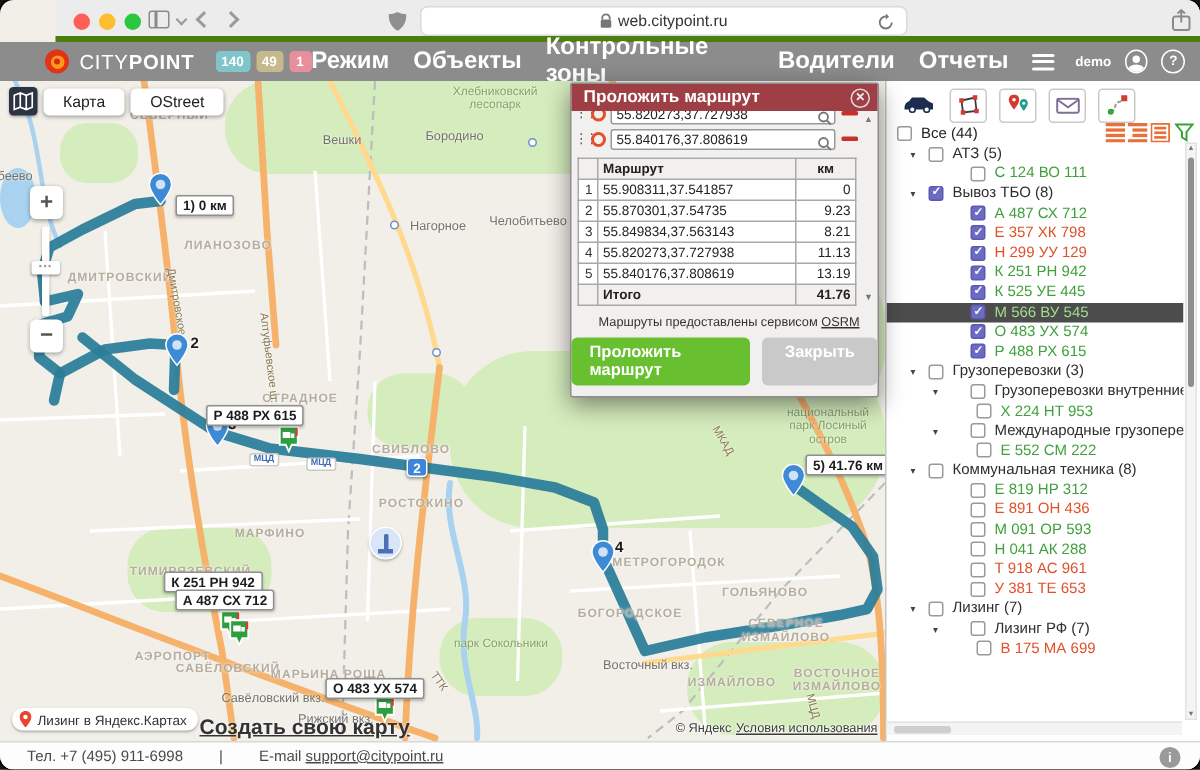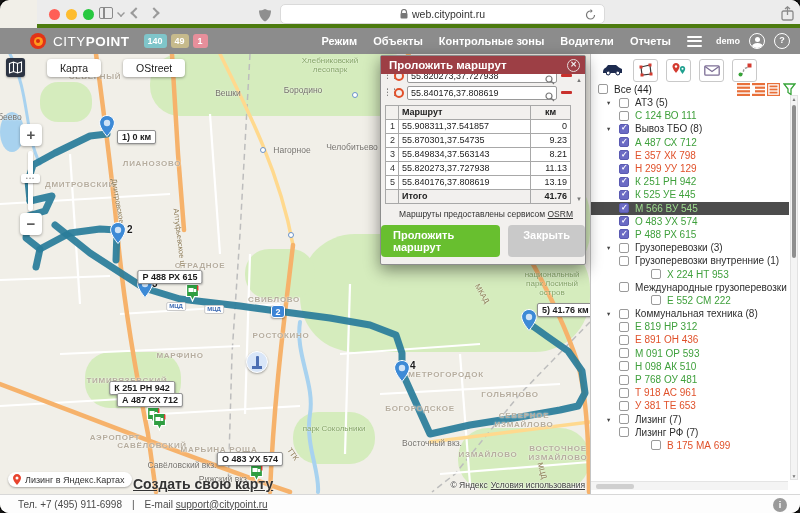--- a/index.html
+++ b/index.html
@@ -29,21 +29,21 @@
 
   
   .appbar{position:absolute;top:28px;left:0;right:0;height:26px;background:#8c8c8c;display:flex;align-items:center;color:#fff;}
   .logo{width:16px;height:16px;border-radius:50%;background:#e23317;margin-left:30px;position:relative;flex:none;}
   .logo::after{content:"";position:absolute;left:3.5px;top:3.5px;width:9px;height:9px;border-radius:50%;background:#ff9a1e;}
   .logo::before{content:"";position:absolute;left:6px;top:6px;width:4px;height:4px;border-radius:50%;background:#d62b10;z-index:1;}
   .brand{margin-left:7px;font-size:13.5px;letter-spacing:.5px;color:#fff;}
   .brand b{font-weight:700;}
   .badges{display:flex;gap:4px;margin-left:14px;}
   .badge{min-width:15px;padding:2px 4px;border-radius:3px;font-size:9px;font-weight:700;color:#fff;text-align:center;}
-  .menu{margin-left:auto;display:flex;gap:16px;align-items:center;font-size:11px;font-weight:700;}
+  .menu{margin-left:auto;display:flex;gap:16px;align-items:center;font-size:16px;font-weight:700;}
   .burger{width:15px;height:11px;margin-left:16px;position:relative;}
   .burger i{position:absolute;left:0;right:0;height:2px;background:#fff;border-radius:1px;}
   .burger i:nth-child(1){top:0;}.burger i:nth-child(2){top:4.5px;}.burger i:nth-child(3){top:9px;}
   .username{font-size:9px;font-weight:700;margin-left:14px;}
   .avatar{width:16px;height:16px;border:1.5px solid #fff;border-radius:50%;margin-left:9px;position:relative;overflow:hidden;}
   .avatar::before{content:"";position:absolute;left:4.5px;top:2.5px;width:5px;height:5px;border-radius:50%;background:#fff;}
   .avatar::after{content:"";position:absolute;left:1.5px;top:8.5px;width:11px;height:7px;border-radius:50% 50% 0 0;background:#fff;}
   .help{width:16px;height:16px;border:1.5px solid #fff;border-radius:50%;margin:0 10px 0 9px;font-size:9px;font-weight:700;text-align:center;line-height:13px;}
 
   
@@ -63,21 +63,21 @@
   .wpl{position:absolute;z-index:5;background:#fff;border:1px solid #8f8f8f;border-radius:2px;padding:1px 4px;font-size:9px;font-weight:700;color:#1c1c1c;white-space:nowrap;box-shadow:0 1px 2px rgba(0,0,0,.25);}
   .wpl.plain{background:none;border:none;box-shadow:none;font-size:10px;text-shadow:0 0 2px #fff,0 0 3px #fff;padding:0;}
   .plate{position:absolute;transform:translateX(-50%);z-index:5;background:#fff;border:1px solid #8f8f8f;border-radius:2px;padding:1px 4px;font-size:9px;font-weight:700;color:#1c1c1c;white-space:nowrap;box-shadow:0 1px 2px rgba(0,0,0,.25);}
   .vmark{position:absolute;width:15px;height:19px;z-index:4;}
   .cluster{position:absolute;width:14px;height:13px;z-index:4;background:#3d85d6;border:1px solid #fff;border-radius:3px;color:#fff;font-size:9px;font-weight:700;text-align:center;line-height:12px;box-shadow:0 1px 2px rgba(0,0,0,.35);}
   .vdnh{position:absolute;left:246px;top:297px;width:22px;height:22px;border-radius:50%;background:#d9e6f8;border:1.5px solid #fff;box-shadow:0 1px 2px rgba(0,0,0,.3);z-index:3;}
   .vdnh::after{content:"";position:absolute;left:8.5px;top:4px;width:3px;height:11px;background:#4d6fb3;border-radius:1px;}
   .vdnh::before{content:"";position:absolute;left:5px;top:14px;width:10px;height:2.5px;background:#4d6fb3;}
   .stn{position:absolute;width:6px;height:6px;border-radius:50%;background:#fff;border:1.5px solid #6b93c9;z-index:2;}
 
-  .maptype{position:absolute;left:6px;top:4px;display:flex;gap:22px;align-items:center;z-index:6;}
+  .maptype{position:absolute;left:6px;top:4px;display:flex;gap:4px;align-items:center;z-index:6;}
   .mt-icon{width:19px;height:19px;background:#2c3443;border-radius:3px;display:flex;align-items:center;justify-content:center;box-shadow:0 1px 2px rgba(0,0,0,.3);}
   .mt-btn{background:#fff;border-radius:4px;padding:3px 13px;font-size:10.5px;color:#222;box-shadow:0 1px 3px rgba(0,0,0,.35);}
   .zbtn{position:absolute;left:20px;width:22px;height:22px;background:#fff;border-radius:4px;box-shadow:0 1px 3px rgba(0,0,0,.35);font-size:15px;font-weight:700;color:#555;text-align:center;line-height:21px;z-index:6;}
   .ztrack{position:absolute;left:28px;top:97px;width:5px;height:60px;background:#fff;border-radius:2px;box-shadow:0 1px 2px rgba(0,0,0,.3);z-index:6;}
   .zhandle{position:absolute;left:21px;top:120px;width:19px;height:9px;background:#fff;border-radius:2px;box-shadow:0 1px 2px rgba(0,0,0,.4);z-index:7;font-size:6px;color:#999;text-align:center;line-height:8px;letter-spacing:1px;}
   .ybtn{position:absolute;left:8px;top:418px;background:#fff;border-radius:9px;padding:2px 8px 2px 5px;font-size:9px;color:#333;box-shadow:0 1px 2px rgba(0,0,0,.3);display:flex;align-items:center;gap:4px;z-index:6;white-space:nowrap;}
   .ypin{width:8px;height:11px;}
   .createmap{position:absolute;left:105px;top:422px;font-size:14px;font-weight:700;color:#333;text-decoration:underline;z-index:6;text-shadow:0 0 2px #fff;white-space:nowrap;padding-left:28px;}
   .attr{position:absolute;right:5px;top:426px;font-size:8.5px;color:#3c3c3c;z-index:6;text-shadow:0 0 2px #fff,0 0 2px #fff;white-space:nowrap;}
   .attr u{margin-left:3px;}
@@ -115,41 +115,41 @@
   .stab.boxed{background:#fff;border:1px solid #c9c9c9;}
   .filter-row{position:absolute;top:28px;left:0;right:0;height:14px;display:flex;align-items:center;font-size:10px;color:#222;}
   .cbx{width:10px;height:10px;border:1px solid #9a9a9a;border-radius:2px;background:#fff;flex:none;}
   .filter-row .cbx{margin-left:7px;margin-right:6px;}
   .ficon{position:absolute;top:28px;width:13px;height:13px;}
   .tree{position:absolute;top:42px;left:0;width:198px;height:384px;overflow:hidden;font-size:10px;}
   .trow{height:13.2px;display:flex;align-items:center;position:relative;color:#2e2e2e;}
   .trow .arr{display:none;}
   .trow.grp .arr{display:block;position:absolute;font-size:6.5px;color:#444;top:3px;}
   .trow.lv1{padding-left:28px;}
-  .trow.lv2{padding-left:28px;}
+  .trow.lv2{padding-left:56px;}
   .trow.lv3{padding-left:60px;}
   .trow.lv1 .arr{left:16px;}
   .trow.lv2 .arr{left:31px;}
   .trow .arr::before{content:"▾";}
   .trow .cb{width:10px;height:10px;border:1px solid #9a9a9a;border-radius:2px;background:#fff;flex:none;margin-right:6px;position:relative;}
   .trow.on .cb{background:#6b6bc4;border-color:#5a5ab2;}
   .trow.on .cb::after{content:"✓";position:absolute;left:1px;top:-1.5px;color:#fff;font-size:8px;font-weight:700;}
   .trow .rlabel{white-space:nowrap;}
   .trow.green .rlabel{color:#3fa03c;}
   .trow.red .rlabel{color:#e0512a;}
   .trow.sel{background:#4c4c4c;}
   .trow.sel .rlabel{color:#9fdd8f;}
   .vsb{position:absolute;right:2px;top:41px;width:8px;height:385px;background:#f4f4f4;border:1px solid #e2e2e2;}
   .vsb .a{position:absolute;left:0;right:0;font-size:5px;color:#777;text-align:center;}
   .vsb-thumb{position:absolute;left:1px;top:9px;width:4px;height:153px;background:#8f8f8f;border-radius:2px;}
   .hsb{position:absolute;left:0;top:427px;width:197px;height:9px;background:#f4f4f4;border-top:1px solid #e4e4e4;}
   .hsb-thumb{width:38px;height:5px;background:#cfcfcf;margin:2px 0 0 5px;border-radius:2px;}
 
   
-  .footer{position:absolute;bottom:0;left:0;right:0;height:19px;background:#fdfdfd;border-top:1px solid #d8d8d8;display:flex;align-items:center;font-size:10px;color:#4a4a4a;padding-left:18px;gap:10px;}
+  .footer{position:absolute;bottom:0;left:0;right:0;height:19px;background:#fdfdfd;border-top:1px solid #d8d8d8;display:flex;align-items:center;font-size:10px;color:#4a4a4a;padding-left:18px;gap:24px;}
   .finfo{position:absolute;right:13px;top:2.5px;width:14px;height:14px;background:#9a9a9a;color:#fff;border-radius:50%;font-size:9px;font-weight:700;text-align:center;line-height:14px;}
 </style>
 </head>
 <body>
 
 <div class="window">
 
   <div class="chrome">
     <span class="tl red"></span>
     <span class="tl yel"></span>
@@ -281,21 +281,21 @@
           </g>
       </svg>
 
       <span class="stn" style="left:260px;top:93px"></span>
       <span class="stn" style="left:288px;top:178px"></span>
       <span class="stn" style="left:352px;top:38px"></span>
       <span class="vdnh"></span>
 
       <div>
 
-      <span class="lbl d" style="position: absolute; left: 95px; top: 18px;">СЕВЕРНЫЙ</span>
+      <span class="lbl d" style="position: absolute; left: 113px; top: 18px;">СЕВЕРНЫЙ</span>
           <span class="lbl g" style="position: absolute; left: 330px; top: 2px;">Хлебниковский</span>
           <span class="lbl g" style="position: absolute; left: 330px; top: 11px;">лесопарк</span>
           <span class="lbl p" style="position: absolute; left: 228px; top: 34px;">Вешки</span>
           <span class="lbl p" style="position: absolute; left: 303px; top: 31px;">Бородино</span>
           <span class="lbl p" style="position: absolute; left: 10px; top: 58px;">беево</span>
           <span class="lbl d" style="position: absolute; left: 152px; top: 105px;">ЛИАНОЗОВО</span>
           <span class="lbl p" style="position: absolute; left: 292px; top: 91px;">Нагорное</span>
           <span class="lbl p" style="position: absolute; left: 352px; top: 88px;">Челобитьево</span>
           <span class="lbl d" style="position: absolute; left: 80px; top: 126px;">ДМИТРОВСКИЙ</span>
           <span class="lbl d" style="position: absolute; left: 200px; top: 207px;">ОТРАДНОЕ</span>
@@ -716,26 +716,21 @@
             <span class="rlabel">Е 891 ОН 436</span>
           </div>
           <div class="trow lv2 green">
 
             <span class="cb"></span>
             <span class="rlabel">М 091 ОР 593</span>
           </div>
           <div class="trow lv2 green">
 
             <span class="cb"></span>
-            <span class="rlabel">Н 098 АК 510</span>
-          </div>
-          <div class="trow lv2 green">
-
-            <span class="cb"></span>
-            <span class="rlabel">Р 768 ОУ 481</span>
+            <span class="rlabel">Н 041 АК 288</span>
           </div>
           <div class="trow lv2 red">
 
             <span class="cb"></span>
             <span class="rlabel">Т 918 АС 961</span>
           </div>
           <div class="trow lv2 red">
 
             <span class="cb"></span>
             <span class="rlabel">У 381 ТЕ 653</span>

